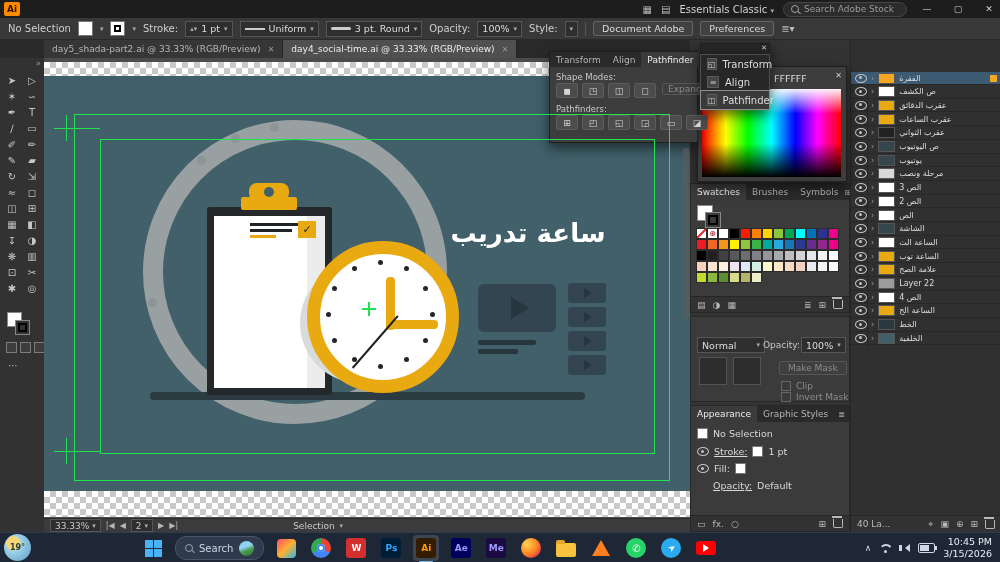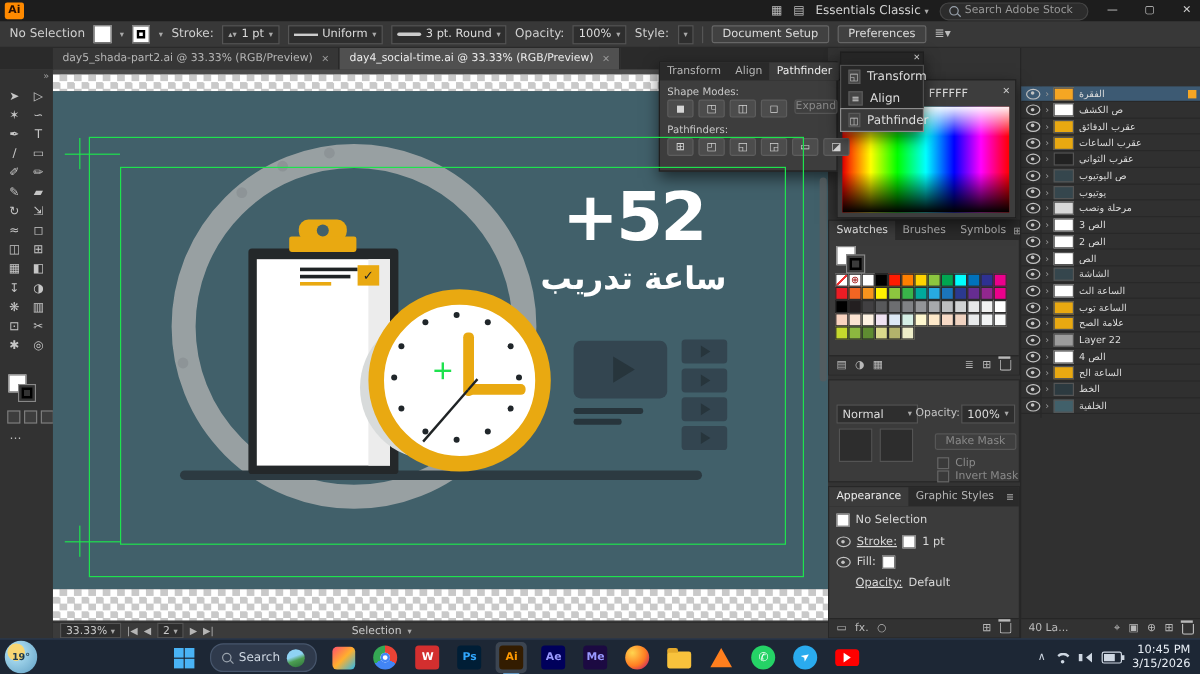--- a/index.html
+++ b/index.html
@@ -225,21 +225,21 @@
     <span>Opacity:</span>
     <span class="cb-box">
         <span>100%</span>
         <span class="caret">▾</span>
       </span>
     <span>Style:</span>
     <span class="cb-box">
         <span class="caret">▾</span>
       </span>
     <span class="cb-sep"></span>
-    <span class="cb-btn">Document Setup</span>
+    <span class="cb-btn">Document Adobe</span>
     <span class="cb-btn">Preferences</span>
     <span class="mb-ic">≣▾</span>
   </div>
 
   <div class="tabsrow">
     <div class="doctab">
       <span>day5_shada-part2.ai @ 33.33% (RGB/Preview)</span>
         <span class="tab-x">✕</span>
     </div>
     <div class="doctab active">
@@ -330,21 +330,20 @@
         <div class="tick" style="left: 102.533px; top: 83.5px;"></div>
         <div class="tick" style="left: 83.5px; top: 102.533px;"></div>
         <div class="tick" style="left: 57.5px; top: 109.5px;"></div>
         <div class="tick" style="left: 31.5px; top: 102.533px;"></div>
         <div class="tick" style="left: 12.4667px; top: 83.5px;"></div>
         <div class="tick" style="left: 5.5px; top: 57.5px;"></div>
         <div class="tick" style="left: 12.4667px; top: 31.5px;"></div>
         <div class="tick" style="left: 31.5px; top: 12.4667px;"></div>
       </div>
 
-    <div class="headline">+52</div>
     <div class="headline-ar">ساعة تدريب</div>
 
     <div class="player">
         <span class="player-tri"></span>
       </div>
     <div class="pl-line" style="left:434px;top:282px;width:58px"></div>
     <div class="pl-line" style="left:434px;top:291px;width:40px"></div>
     <div id="tiles">
         <div class="ptile" style="top: 225px;">
           <span class="ptile-tri"></span>
@@ -689,21 +688,21 @@
           <span>✕</span>
         </span>
     </div>
     <span class="pf-label" style="left:6px;top:20px">Shape Modes:</span>
     <div id="pf-shapemodes" style="left:6px;top:31px">
         <span class="pfbtn" title="unite">◼</span>
         <span class="pfbtn" title="minus-front">◳</span>
         <span class="pfbtn" title="intersect">◫</span>
         <span class="pfbtn" title="exclude">◻</span>
       </div>
-    <span class="dis-btn" style="left:112px;top:31px;padding:0 0">Expand</span>
+    <span class="dis-btn" style="left:112px;top:31px;padding:0 5px">Expand</span>
     <span class="pf-label" style="left:6px;top:52px">Pathfinders:</span>
     <div id="pf-pathfinders" style="left:6px;top:63px">
         <span class="pfbtn" title="divide">⊞</span>
         <span class="pfbtn" title="trim">◰</span>
         <span class="pfbtn" title="merge">◱</span>
         <span class="pfbtn" title="crop">◲</span>
         <span class="pfbtn" title="outline">▭</span>
         <span class="pfbtn" title="minus-back">◪</span>
       </div>
   </div>

